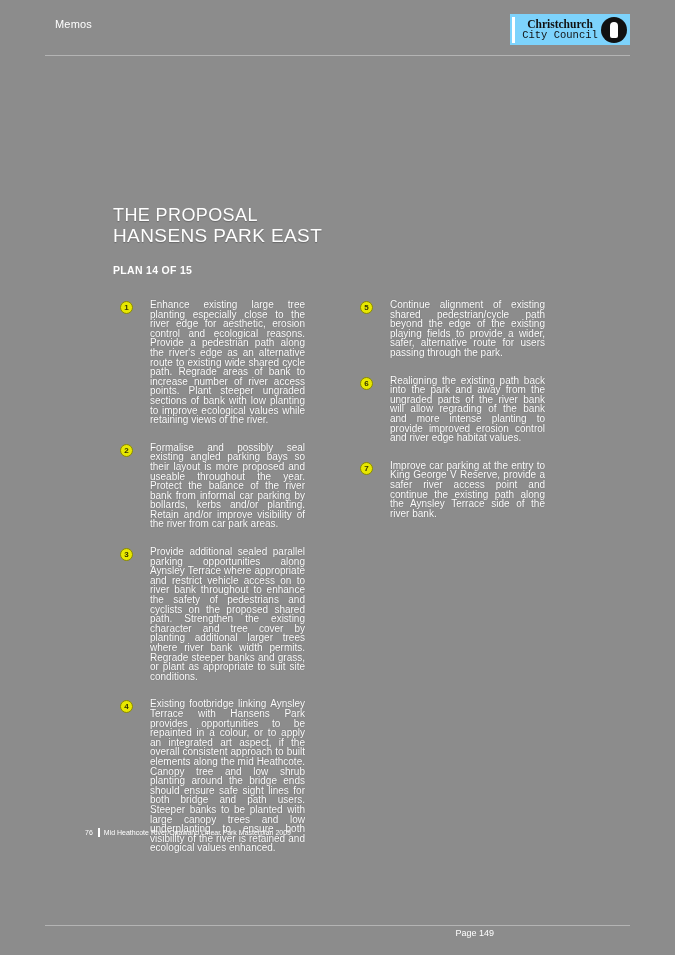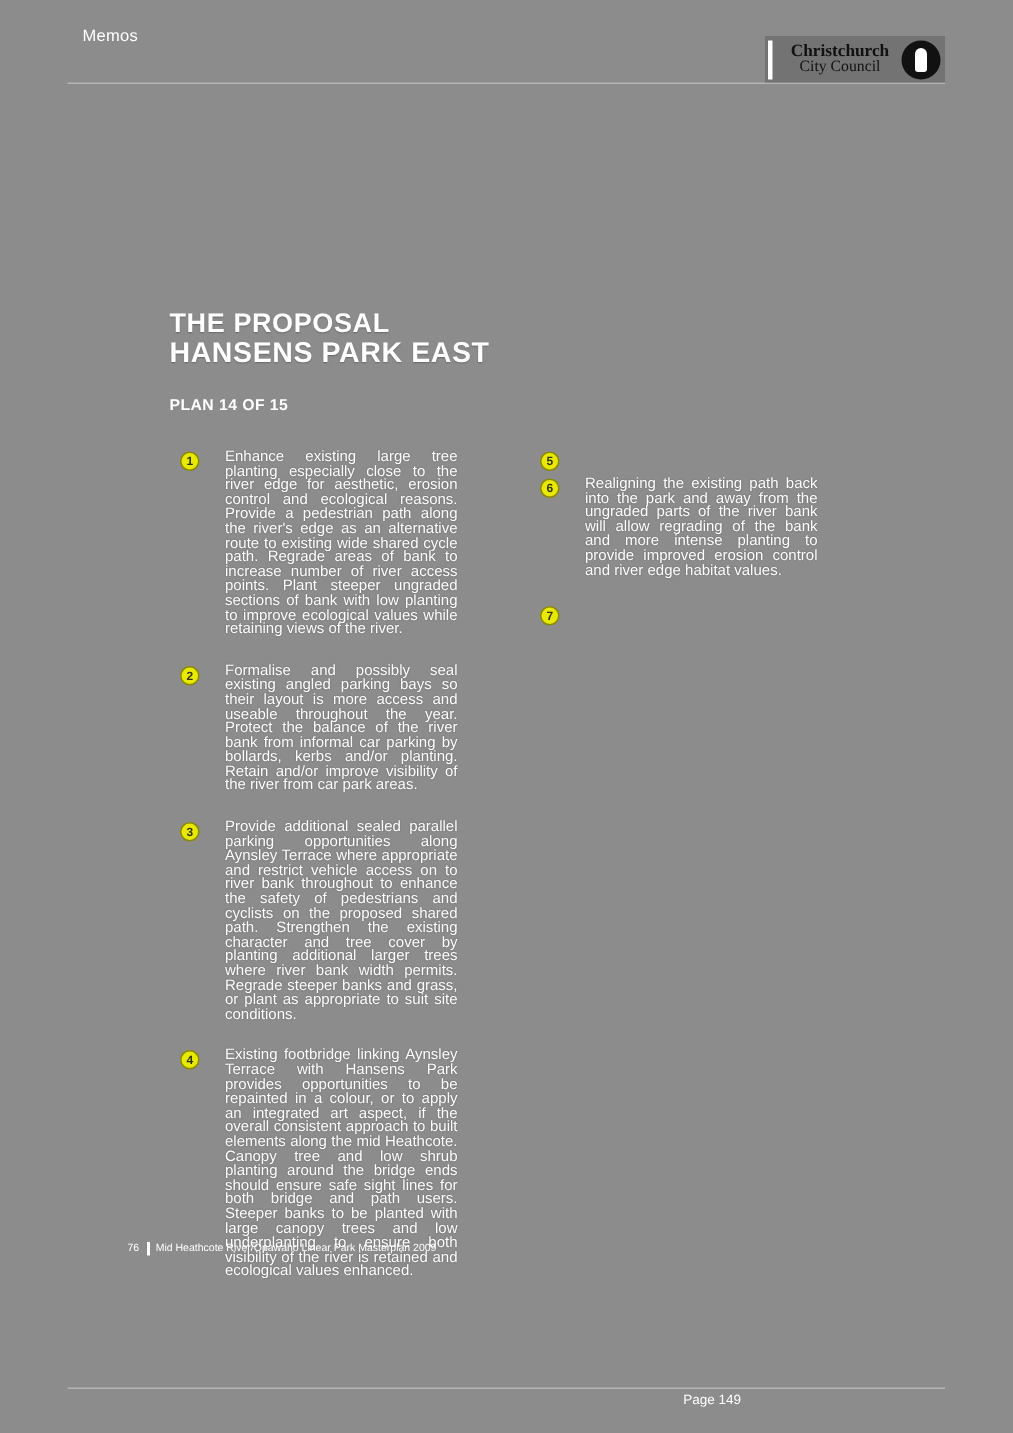--- a/index.html
+++ b/index.html
@@ -38,24 +38,24 @@
     position: absolute;
     left: 45px;
     top: 55px;
     width: 585px;
     height: 1px;
     background: #b4b4b4;
   }
   .logo-box {
     position: absolute;
     right: 45px;
-    top: 24px;
+    top: 14px;
     width: 120px;
     height: 31px;
-    background: #737373;
+    background: #7dd3fc;
     display: flex;
     align-items: center;
   }
   .logo-bar {
     width: 3px;
     height: 26px;
     background: #ffffff;
     margin-left: 2px;
   }
   .logo-text {
@@ -66,21 +66,21 @@
   }
   .logo-line1 {
     display: block;
     font-family: "Liberation Serif", serif;
     font-size: 11.5px;
     font-weight: bold;
     color: #111111;
   }
   .logo-line2 {
     display: block;
-    font-family: Liberation Serif, serif;
+    font-family: Liberation Mono, monospace;
     font-size: 10.5px;
     color: #111111;
   }
   .logo-mark {
     width: 26px;
     height: 26px;
     border-radius: 50%;
     background: #111111;
     margin-right: 3px;
     position: relative;
@@ -94,21 +94,21 @@
     border-radius: 4px 4px 2px 2px;
     background: #ffffff;
   }
 
   
   .doc-title {
     position: absolute;
     left: 113px;
     top: 205px;
     color: #ffffff;
-    font-weight: bold;
+    font-weight: normal;
     letter-spacing: 0.4px;
     text-shadow: 0 1px 1px rgba(0,0,0,0.25);
   }
   .doc-title .l1 { display: block; font-size: 18px; line-height: 20px; }
   .doc-title .l2 { display: block; font-size: 19px; line-height: 22px; text-align: right; }
 
   .plan-label {
     position: absolute;
     left: 113px;
     top: 264px;
@@ -218,42 +218,44 @@
   </div>
   <div class="plan-label">PLAN 14 OF 15</div>
 
   <div class="col col-left">
     <div class="note">
       <div class="note-num">1</div>
       <div class="note-text">Enhance existing large tree planting especially close to the river edge for aesthetic, erosion control and ecological reasons. Provide a pedestrian path along the river's edge as an alternative route to existing wide shared cycle path. Regrade areas of bank to increase number of river access points. Plant steeper ungraded sections of bank with low planting to improve ecological values while retaining views of the river.</div>
     </div>
     <div class="note">
       <div class="note-num">2</div>
-      <div class="note-text">Formalise and possibly seal existing angled parking bays so their layout is more access and useable throughout the year. Protect the balance of the river bank from informal car parking by bollards, kerbs and/or planting. Retain and/or improve visibility of the river from car park areas.</div>
+      <div class="note-text">Formalise and possibly seal existing angled parking bays so their layout is more proposed and useable throughout the year. Protect the balance of the river bank from informal car parking by bollards, kerbs and/or planting. Retain and/or improve visibility of the river from car park areas.</div>
     </div>
     <div class="note">
       <div class="note-num">3</div>
       <div class="note-text">Provide additional sealed parallel parking opportunities along Aynsley Terrace where appropriate and restrict vehicle access on to river bank throughout to enhance the safety of pedestrians and cyclists on the proposed shared path. Strengthen the existing character and tree cover by planting additional larger trees where river bank width permits. Regrade steeper banks and grass, or plant as appropriate to suit site conditions.</div>
     </div>
     <div class="note">
       <div class="note-num">4</div>
       <div class="note-text">Existing footbridge linking Aynsley Terrace with Hansens Park provides opportunities to be repainted in a colour, or to apply an integrated art aspect, if the overall consistent approach to built elements along the mid Heathcote. Canopy tree and low shrub planting around the bridge ends should ensure safe sight lines for both bridge and path users. Steeper banks to be planted with large canopy trees and low underplanting to ensure both visibility of the river is retained and ecological values enhanced.</div>
     </div>
   </div>
 
   <div class="col col-right">
     <div class="note">
       <div class="note-num">5</div>
+      <div class="note-text">Continue alignment of existing shared pedestrian/cycle path beyond the edge of the existing playing fields to provide a wider, safer, alternative route for users passing through the park.</div>
     </div>
     <div class="note">
       <div class="note-num">6</div>
       <div class="note-text">Realigning the existing path back into the park and away from the ungraded parts of the river bank will allow regrading of the bank and more intense planting to provide improved erosion control and river edge habitat values.</div>
     </div>
     <div class="note">
       <div class="note-num">7</div>
+      <div class="note-text">Improve car parking at the entry to King George V Reserve, provide a safer river access point and continue the existing path along the Aynsley Terrace side of the river bank.</div>
     </div>
   </div>
 
   <div class="footer-line">
     <span class="folio">76</span>
     <span class="footer-bar"></span>
     <span class="footer-text">Mid Heathcote River/Opawaho Linear Park Masterplan 2009</span>
   </div>
 
   <div class="bottom-rule"></div>

